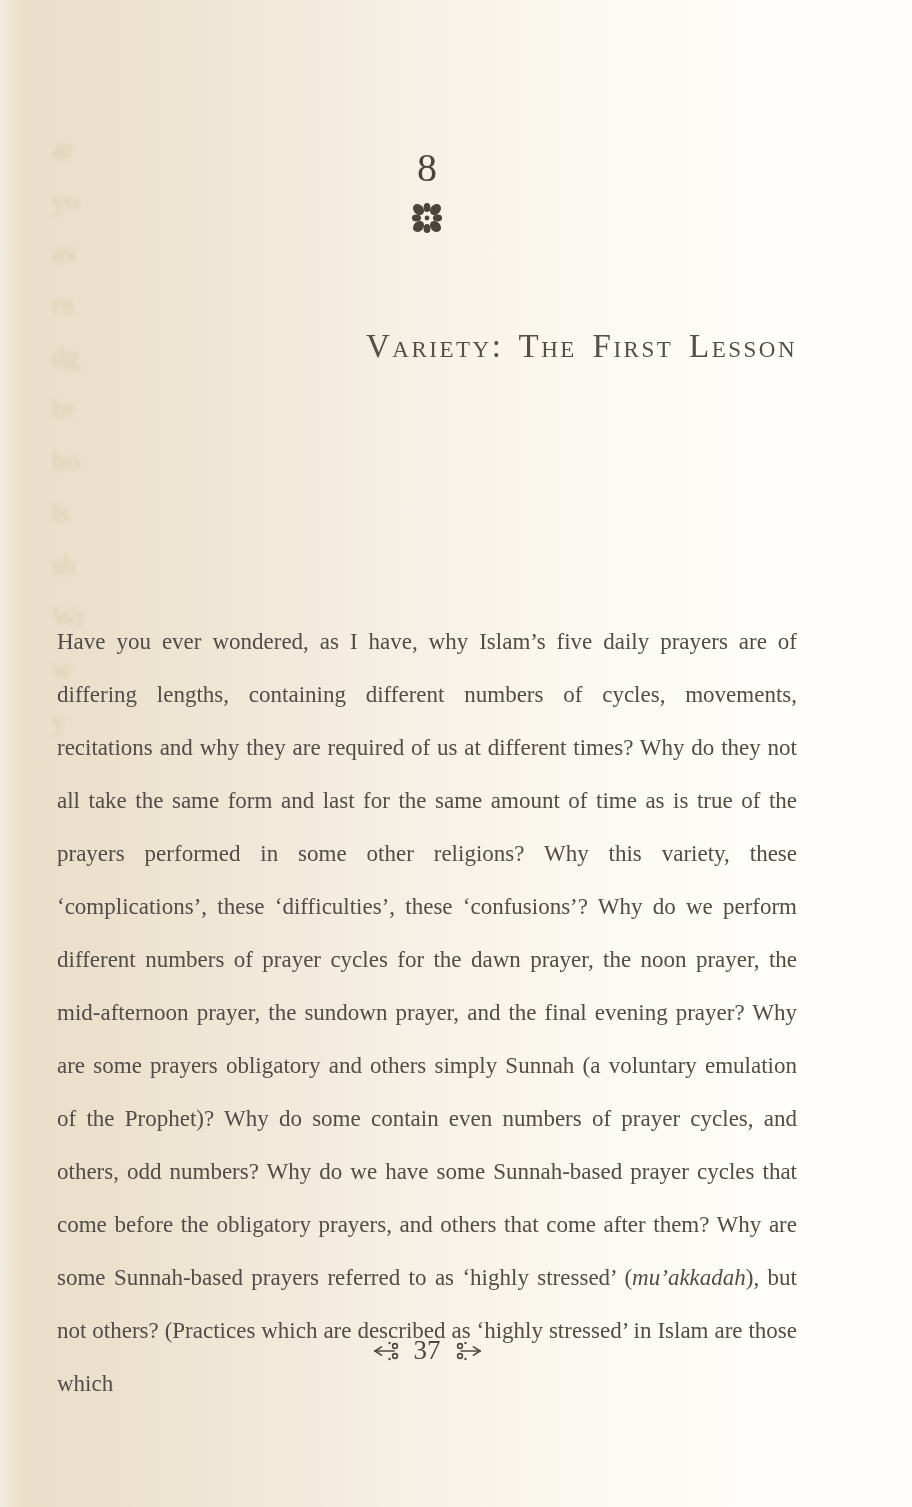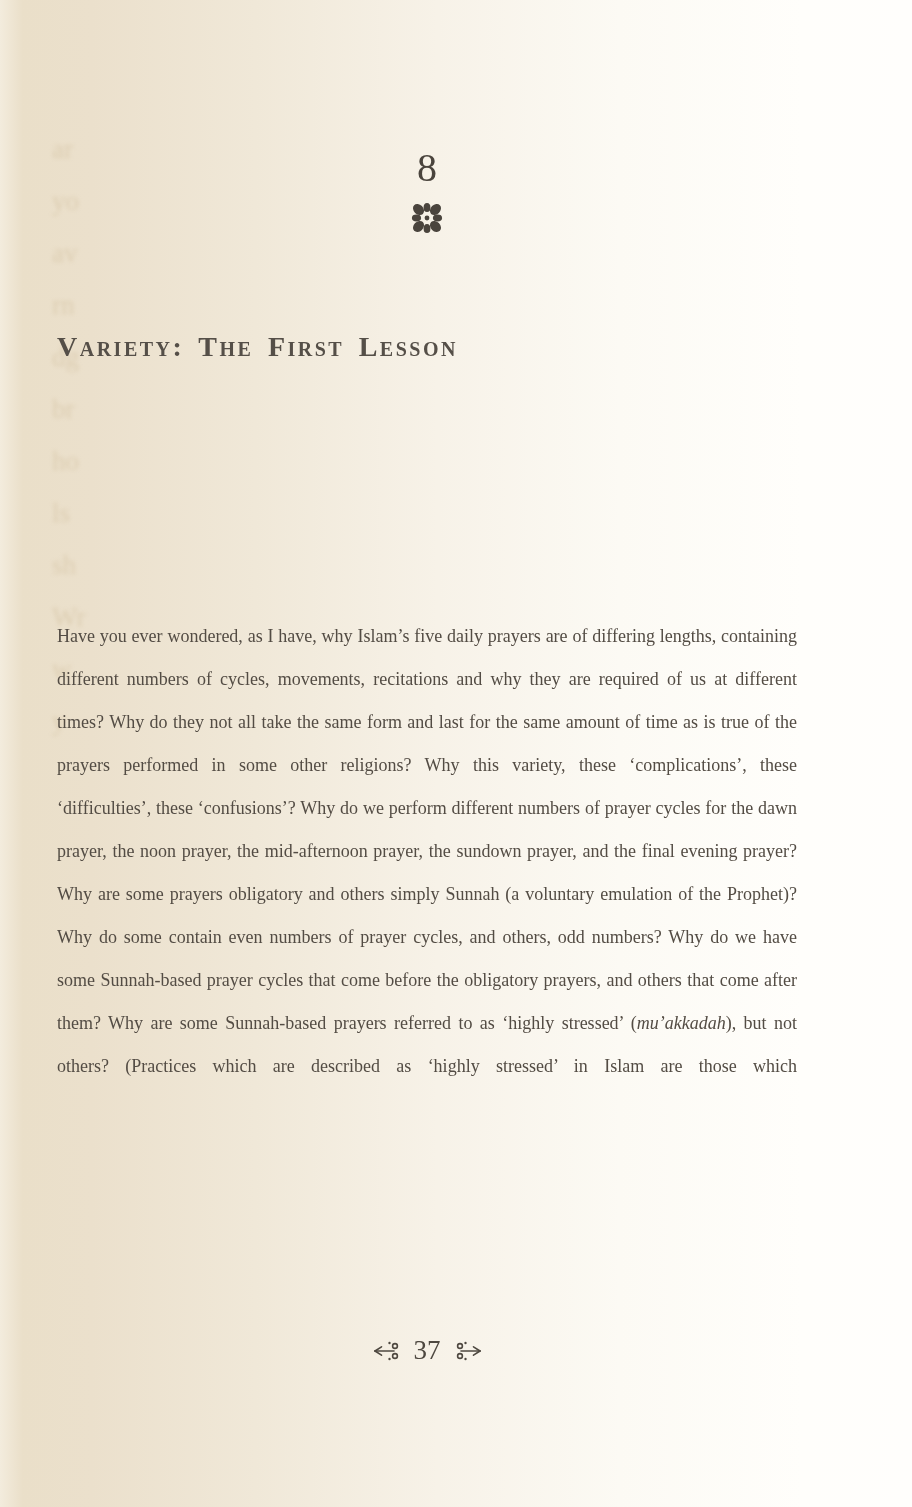--- a/index.html
+++ b/index.html
@@ -32,35 +32,35 @@
     line-height: 1;
     color: #4a443d;
   }
   .ornament-wrap {
     margin-top: 10px;
     text-align: center;
     height: 42px;
   }
   .chapter-title {
     margin: 84px 0 0 0;
-    text-align: left;
-    font-weight: 700;
+    text-align: right;
+    font-weight: 400;
     font-variant: small-caps;
-    font-size: 28px;
+    font-size: 33px;
     line-height: 45px;
     letter-spacing: 2.5px;
     word-spacing: 5px;
     color: #554f48;
   }
   .body-text {
     margin: 246px 0 0 0;
     text-align: justify;
     text-align-last: justify;
-    font-size: 18px;
-    line-height: 43px;
+    font-size: 23px;
+    line-height: 53px;
     color: #534c44;
   }
   .body-text em { font-style: italic; }
   .page-footer {
     position: absolute;
     left: 57px;
     top: 1337px;
     width: 740px;
     display: flex;
     align-items: center;

